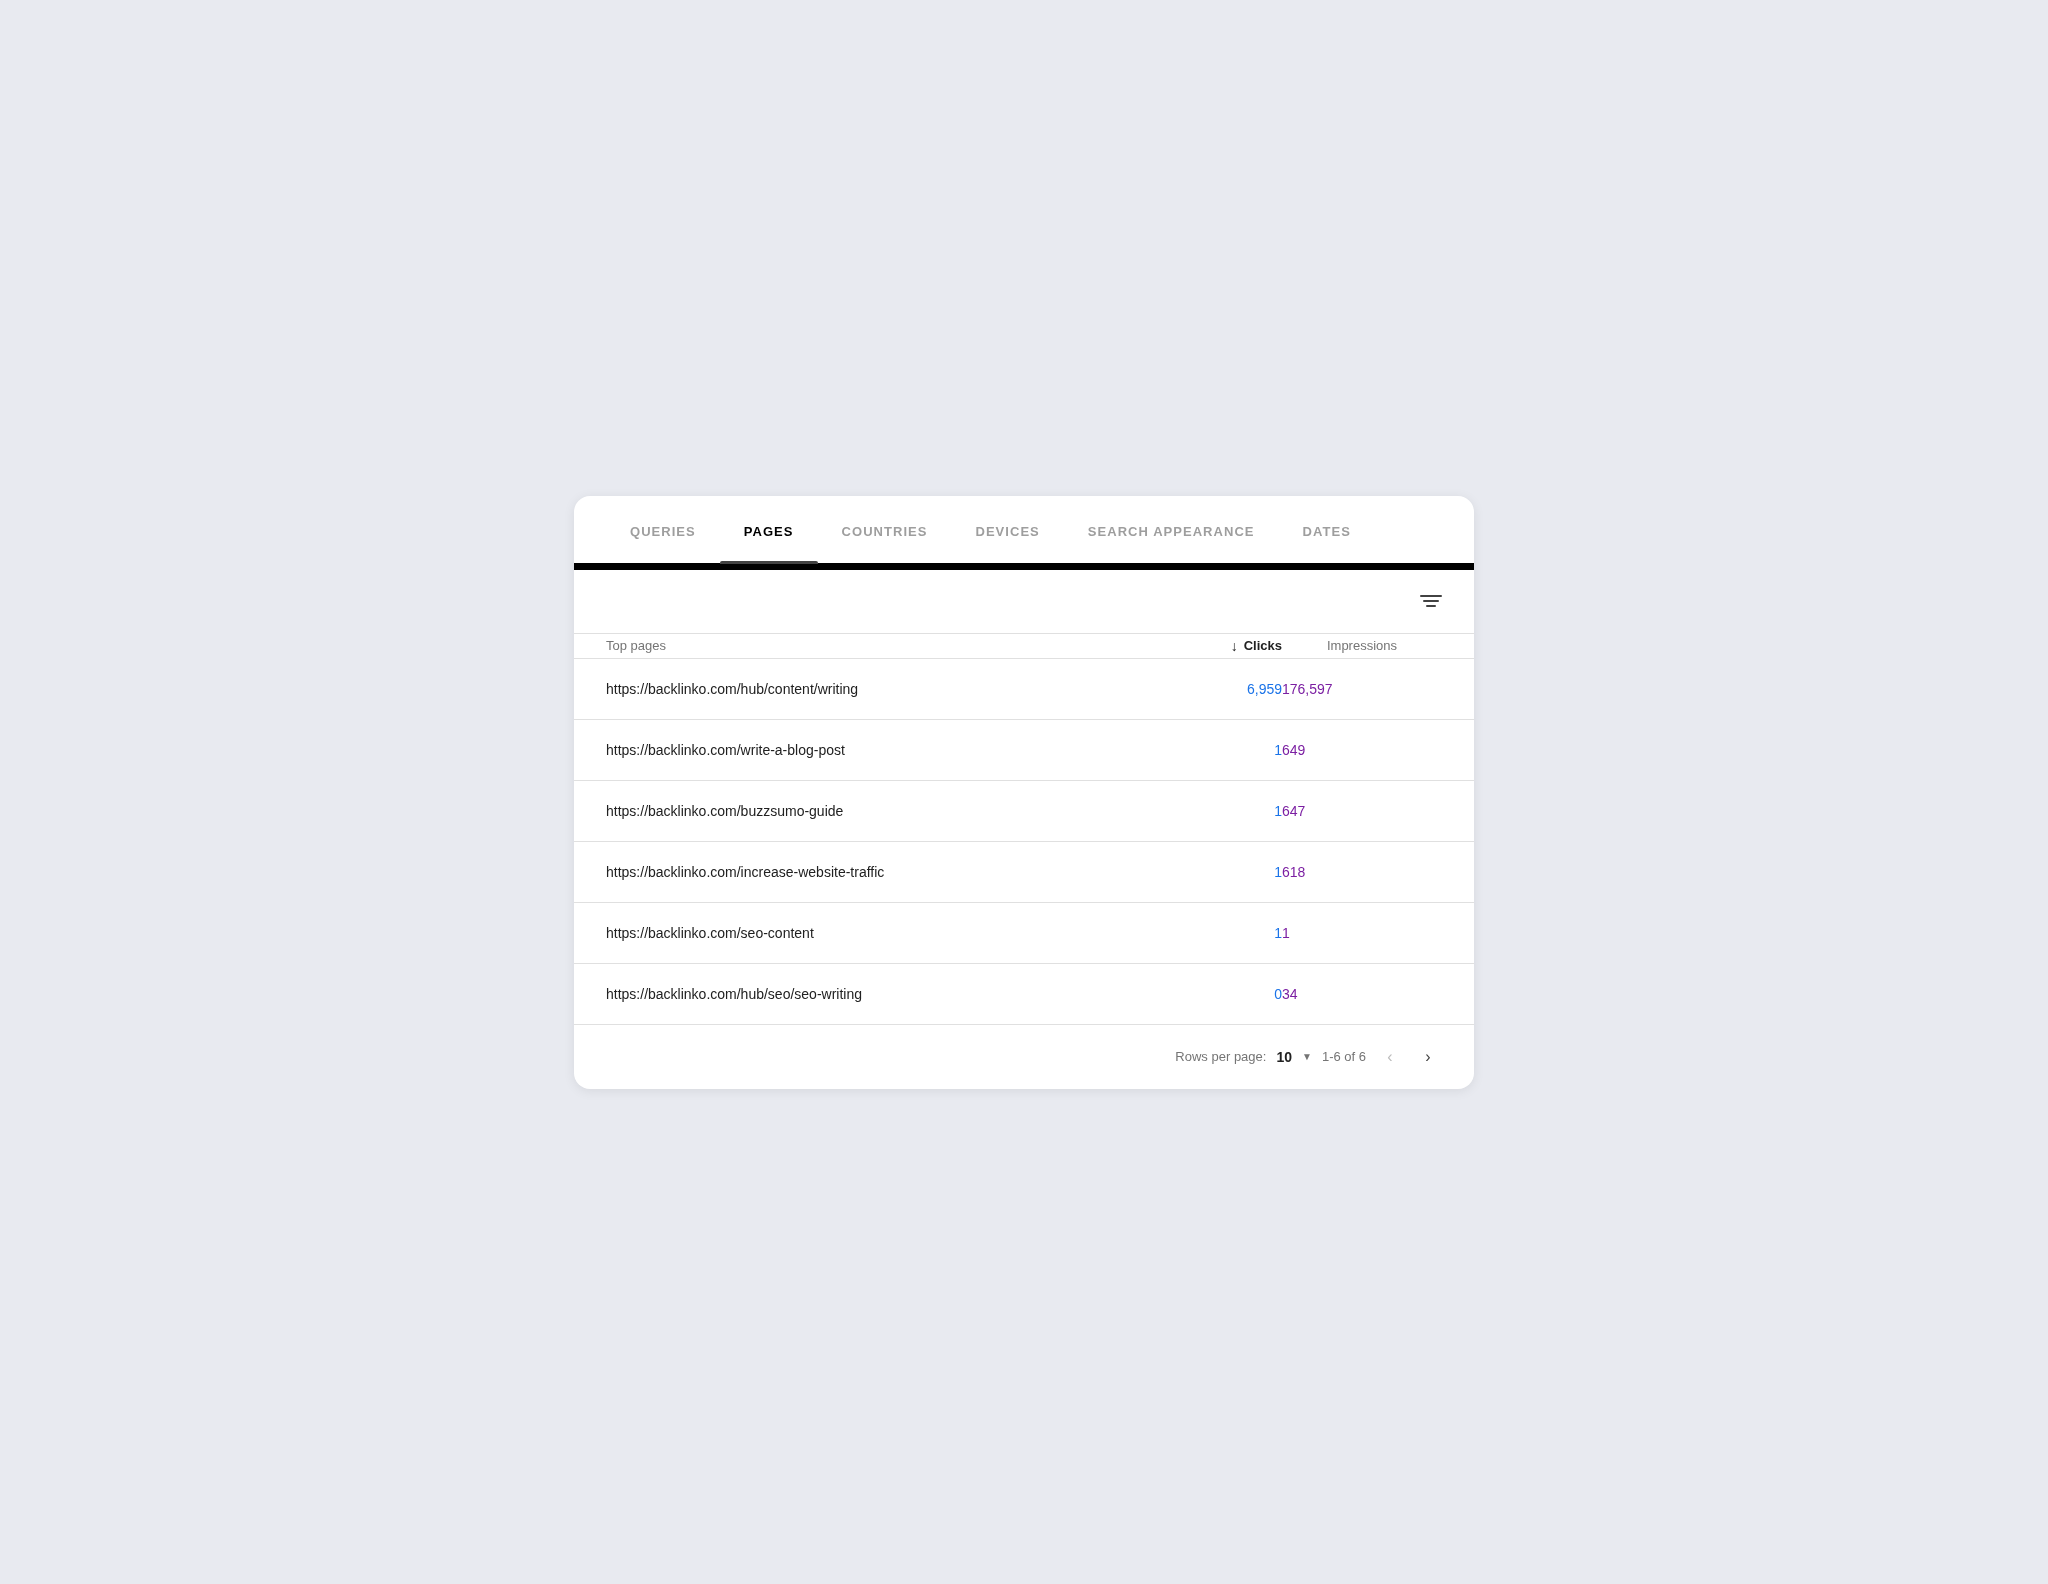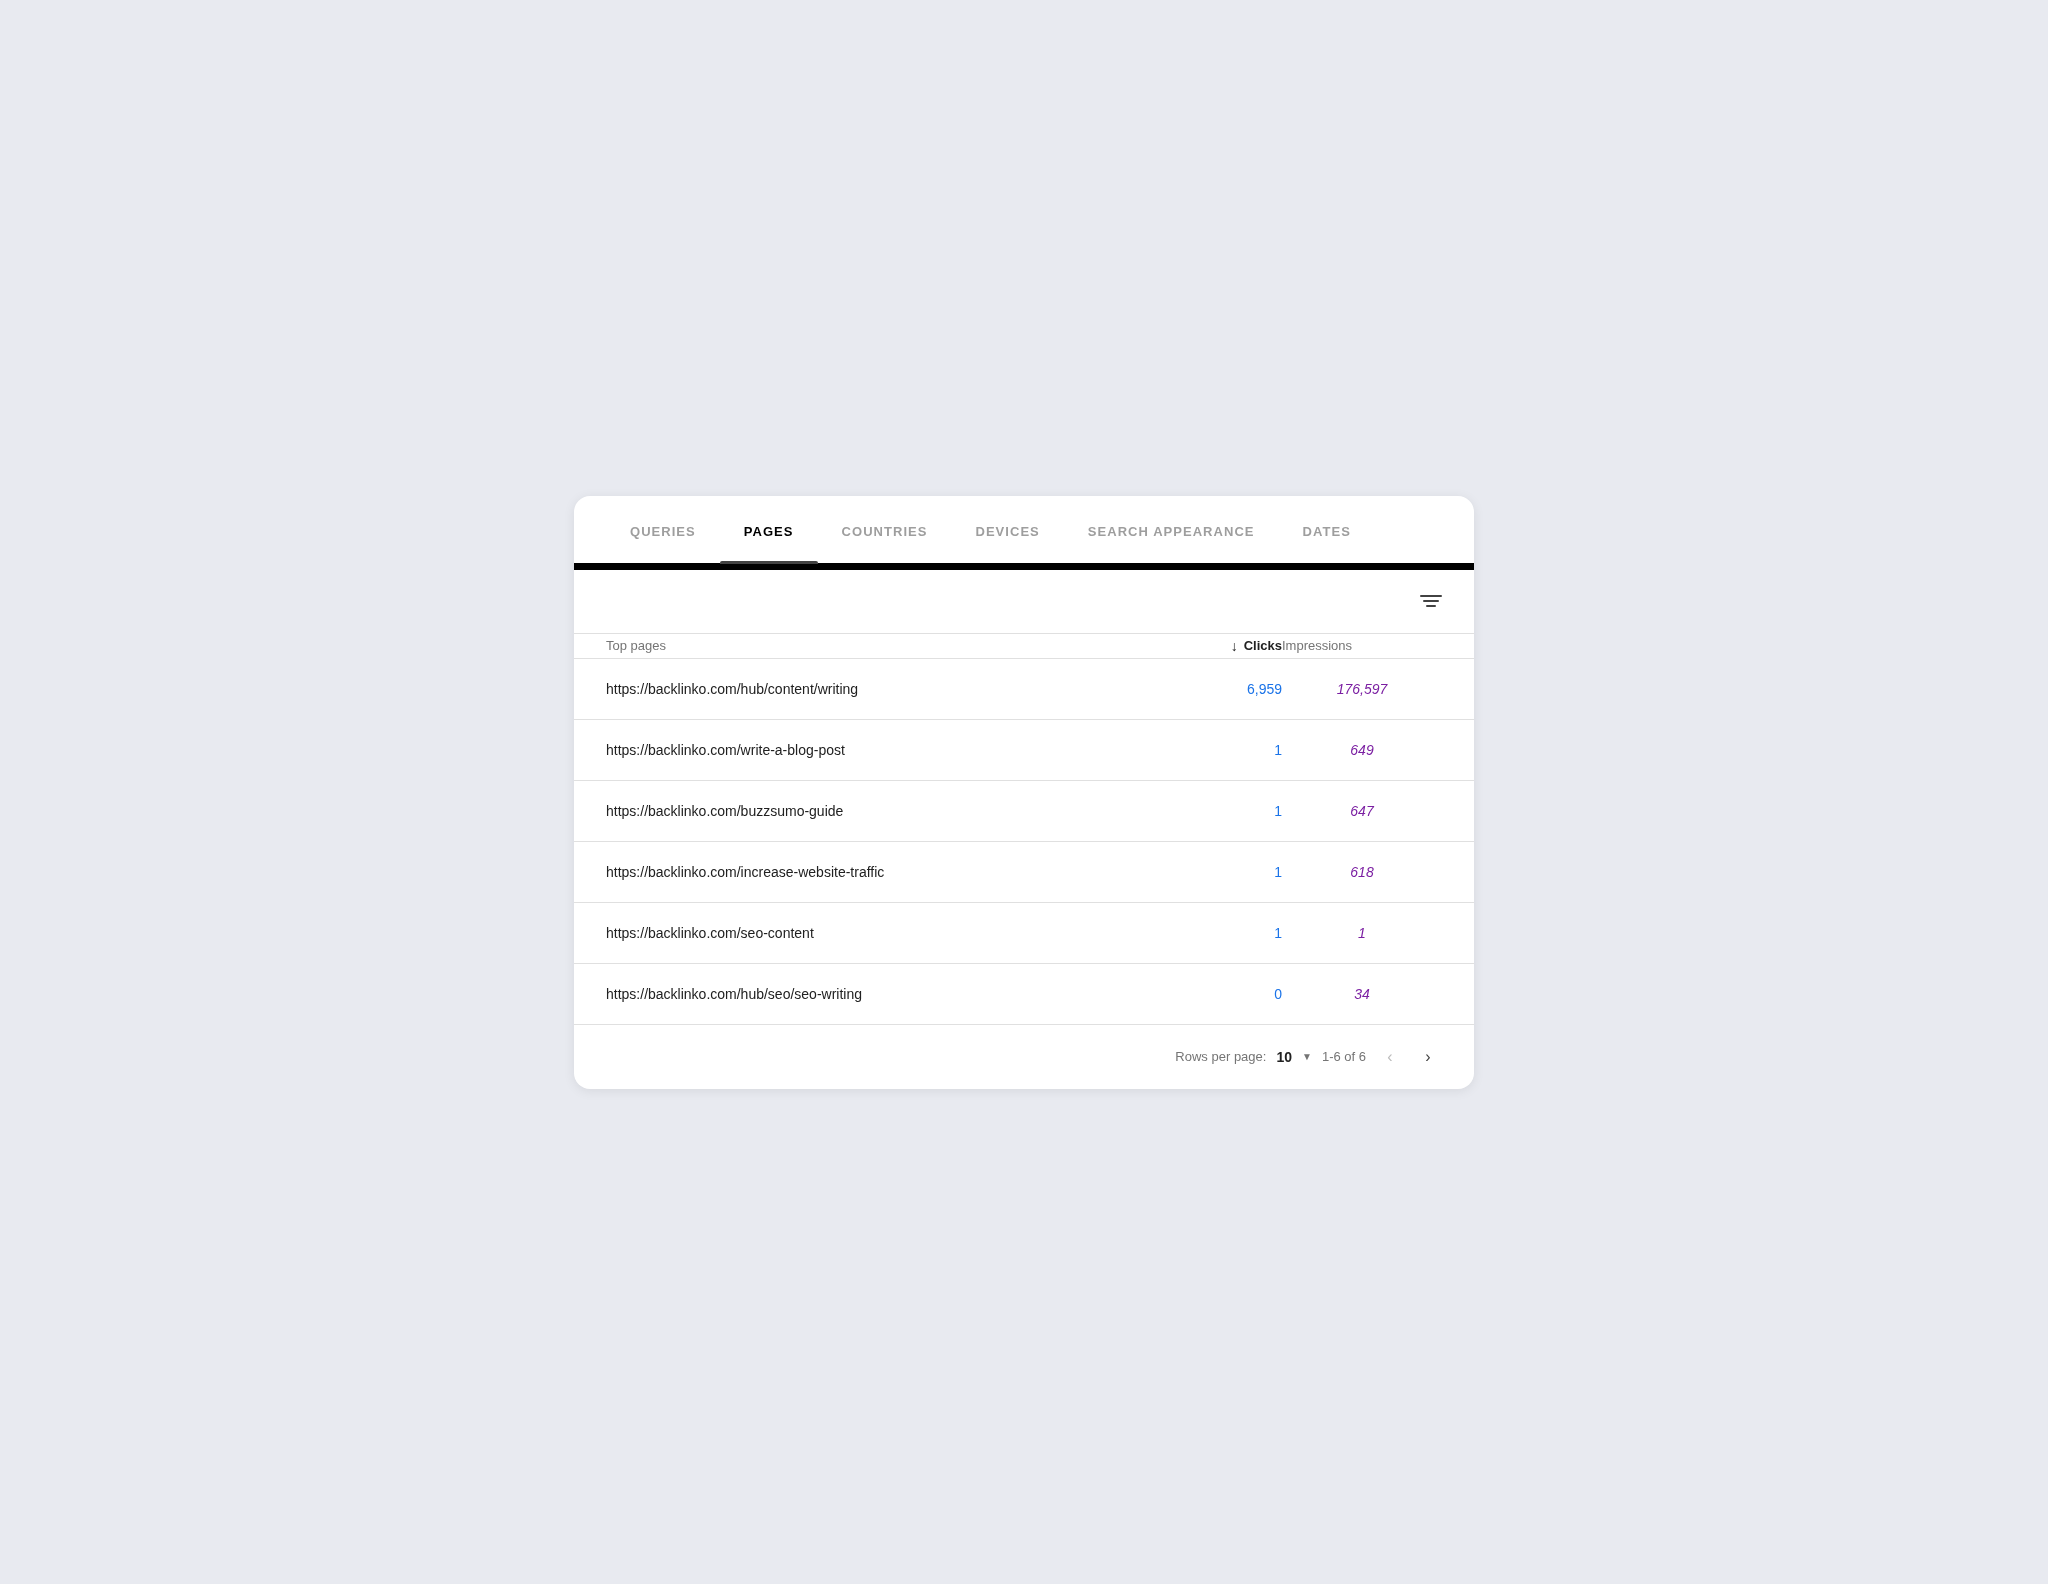--- a/index.html
+++ b/index.html
@@ -113,21 +113,21 @@
       gap: 6px;
     }
 
     .sort-arrow {
       font-size: 14px;
       color: #212121;
     }
 
     .col-impressions {
       width: 160px;
-      text-align: left;
+      text-align: center;
       font-size: 13px;
       color: #757575;
       font-weight: 500;
     }
 
     
     .table-row {
       display: flex;
       align-items: center;
       padding: 22px 32px;
@@ -147,25 +147,24 @@
     .cell-clicks {
       width: 160px;
       text-align: right;
       font-size: 14px;
       color: #1a73e8;
       font-weight: 500;
     }
 
     .cell-impressions {
       width: 160px;
-      text-align: center;
+      text-align: left;
       font-size: 14px;
       color: #7b1fa2;
       font-weight: 500;
-      font-style: italic;
     }
 
     
     .pagination {
       display: flex;
       align-items: center;
       justify-content: flex-end;
       padding: 18px 32px;
       gap: 10px;
       border-top: 1px solid #e0e0e0;

